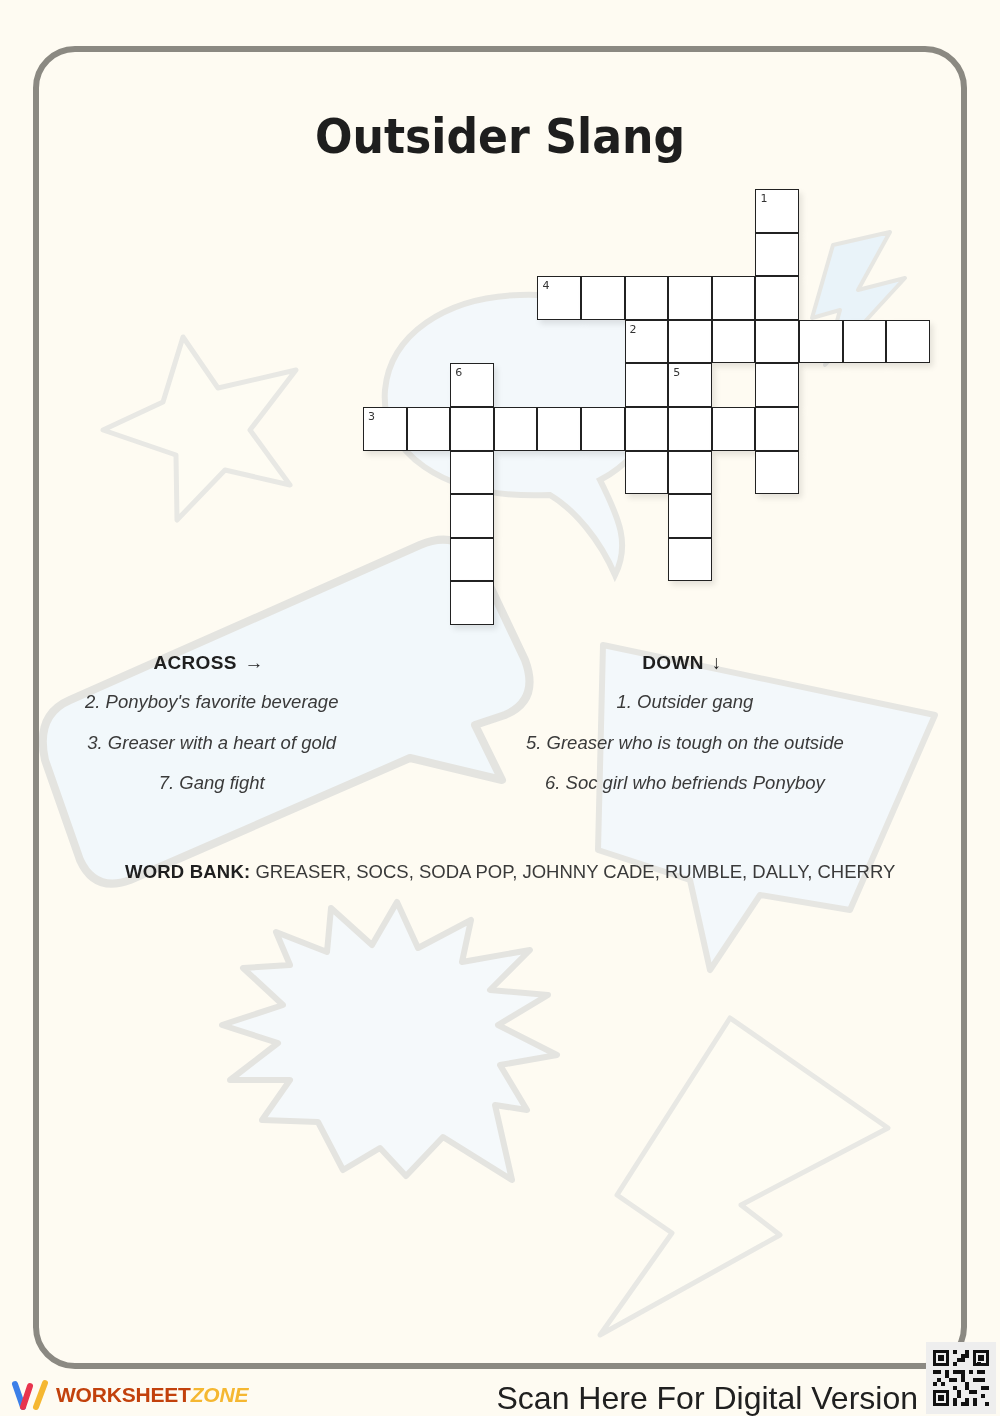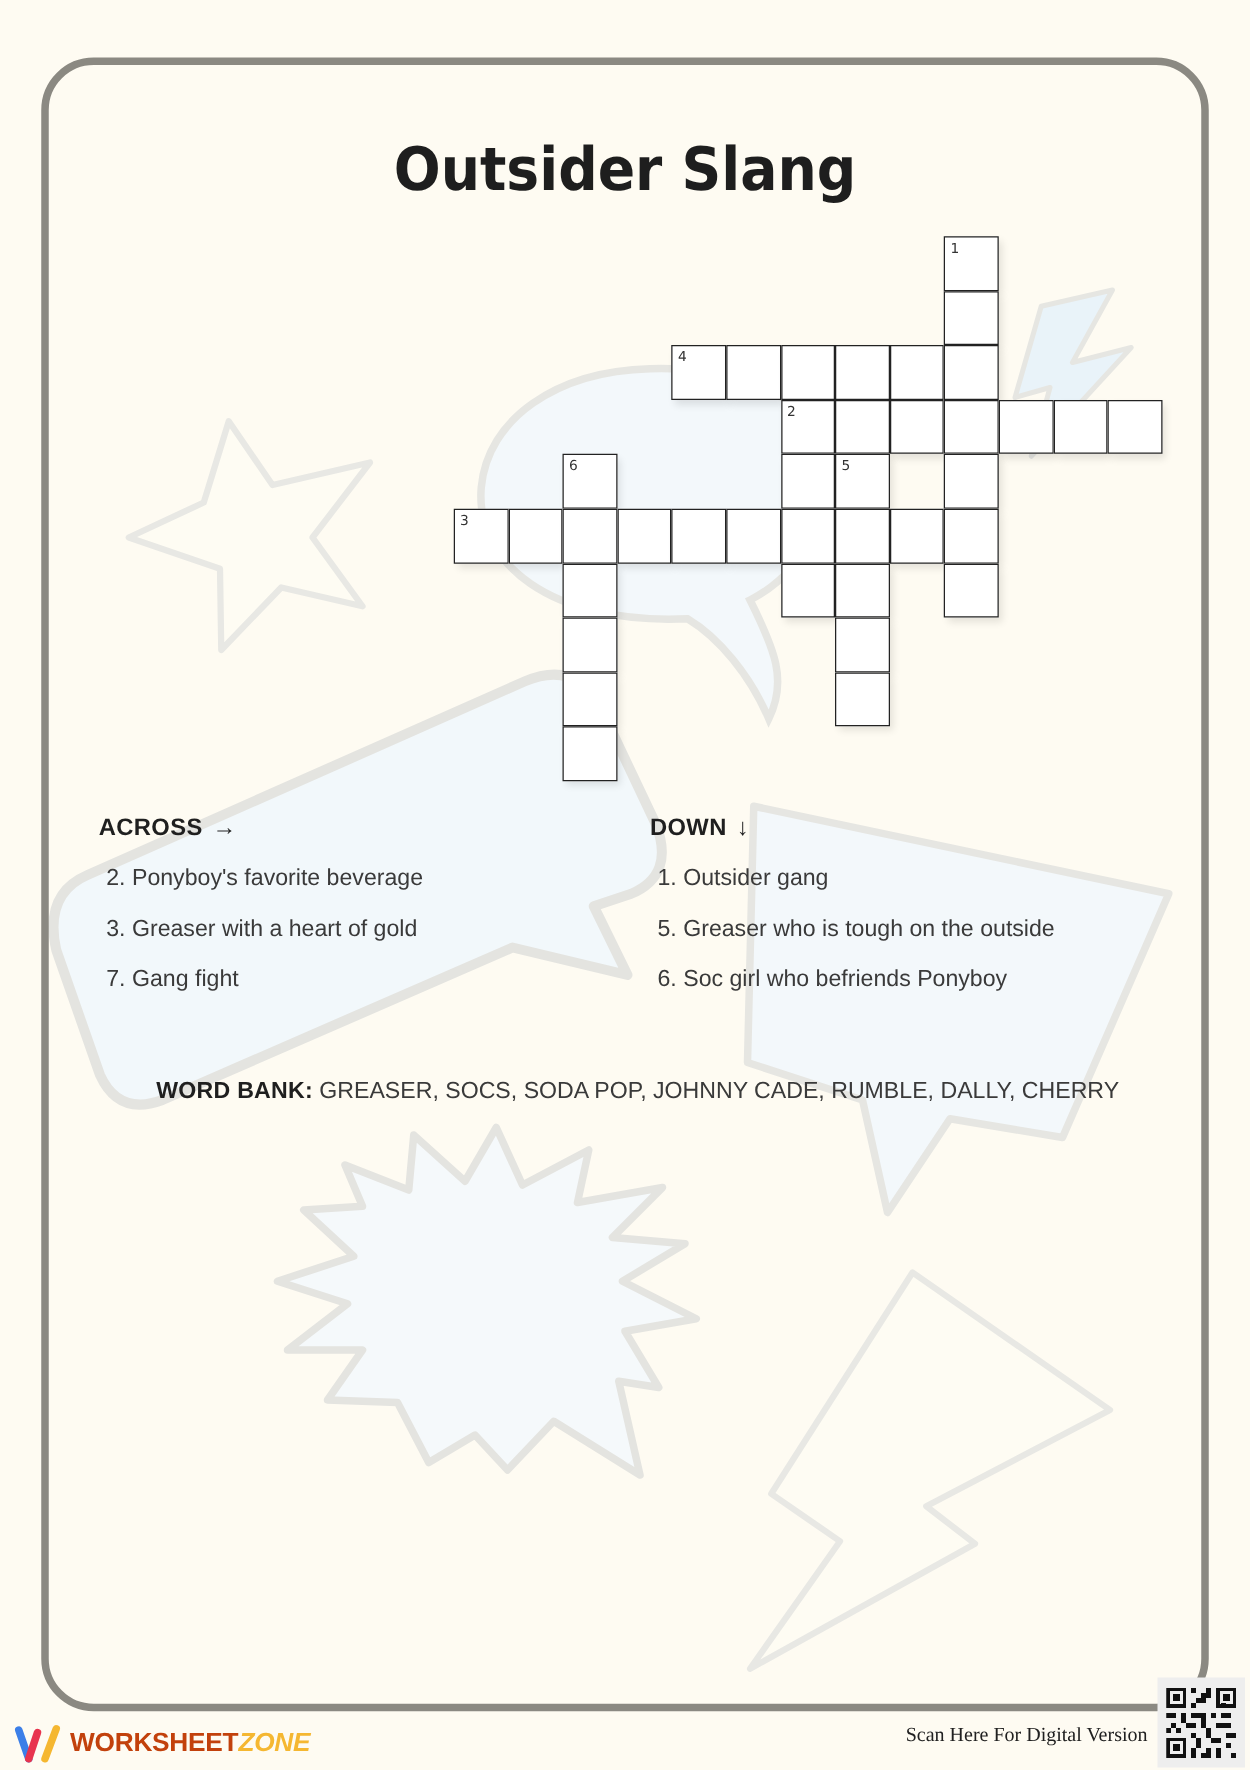--- a/index.html
+++ b/index.html
@@ -22,45 +22,45 @@
   .grid { position:absolute; left:0; top:0; z-index:3; }
   .cell {
     position:absolute; width:43.6px; height:43.6px; box-sizing:border-box;
     background:#ffffff; border:1.6px solid #222;
     box-shadow: 3px 4px 6px rgba(0,0,0,0.10);
   }
   .cell-num {
     position:absolute; left:4px; top:2px; font-size:11px; color:#333;
     font-family:"DejaVu Sans", sans-serif;
   }
-  .clues { position:absolute; z-index:3; color:#3a3a3a; }
+  .clues { position:absolute; z-index:3; color:#3a3a3a;text-align:center; }
   .clue-head {
     font-weight:bold; font-size:19px; color:#1f1f1f; letter-spacing:0.3px;
     font-family:"Liberation Sans", sans-serif;
   }
   .clue-head .arrow { font-weight:normal; margin-left:8px; }
   .clue-item {
     font-size:18.5px; margin-top:0; height:40.5px; line-height:40.5px;
-    font-family:"Liberation Sans", sans-serif; padding-left:6px; white-space:nowrap;
+    font-family:"Liberation Sans", sans-serif; padding-left:6px; white-space:nowrap;font-style:italic;
   }
   .across { left:79px; top:652px; }
   .down { left:520px; top:652px; }
   .clue-list { margin-top:8px; }
   .word-bank {
     position:absolute; left:100px; top:861px; z-index:3; font-size:18.5px; color:#3a3a3a;
     font-family:"Liberation Sans", sans-serif; white-space:nowrap;
   }
   .word-bank b { color:#1f1f1f; letter-spacing:0.2px;margin-left:25px; }
   .footer-logo { position:absolute; left:10px; top:1378px; z-index:3; display:flex; align-items:center; }
   .logo-text { font-family:"Liberation Sans", sans-serif; font-weight:bold; font-size:21px; margin-left:6px; letter-spacing:-0.2px; }
   .logo-ws { color:#c2410c; }
   .logo-zone { color:#f5b731;font-style:italic; }
   .scan-text {
-    position:absolute; right:82px; top:1380px; z-index:3; font-size:16px; color:#202020;
-    font-family:Liberation Serif, serif;
+    position:absolute; right:82px; top:1380px; z-index:3; font-size:32px; color:#202020;
+    font-family:Liberation Sans, sans-serif;
   }
   .qr {
     position:absolute; left:926px; top:1342px; width:70px; height:72px; background:#eeeeee; z-index:3;
     display:flex; align-items:center; justify-content:center;
   }
 </style>
 </head>
 <body>
 
 <svg class="bg-svg" viewBox="0 0 1000 1416">

